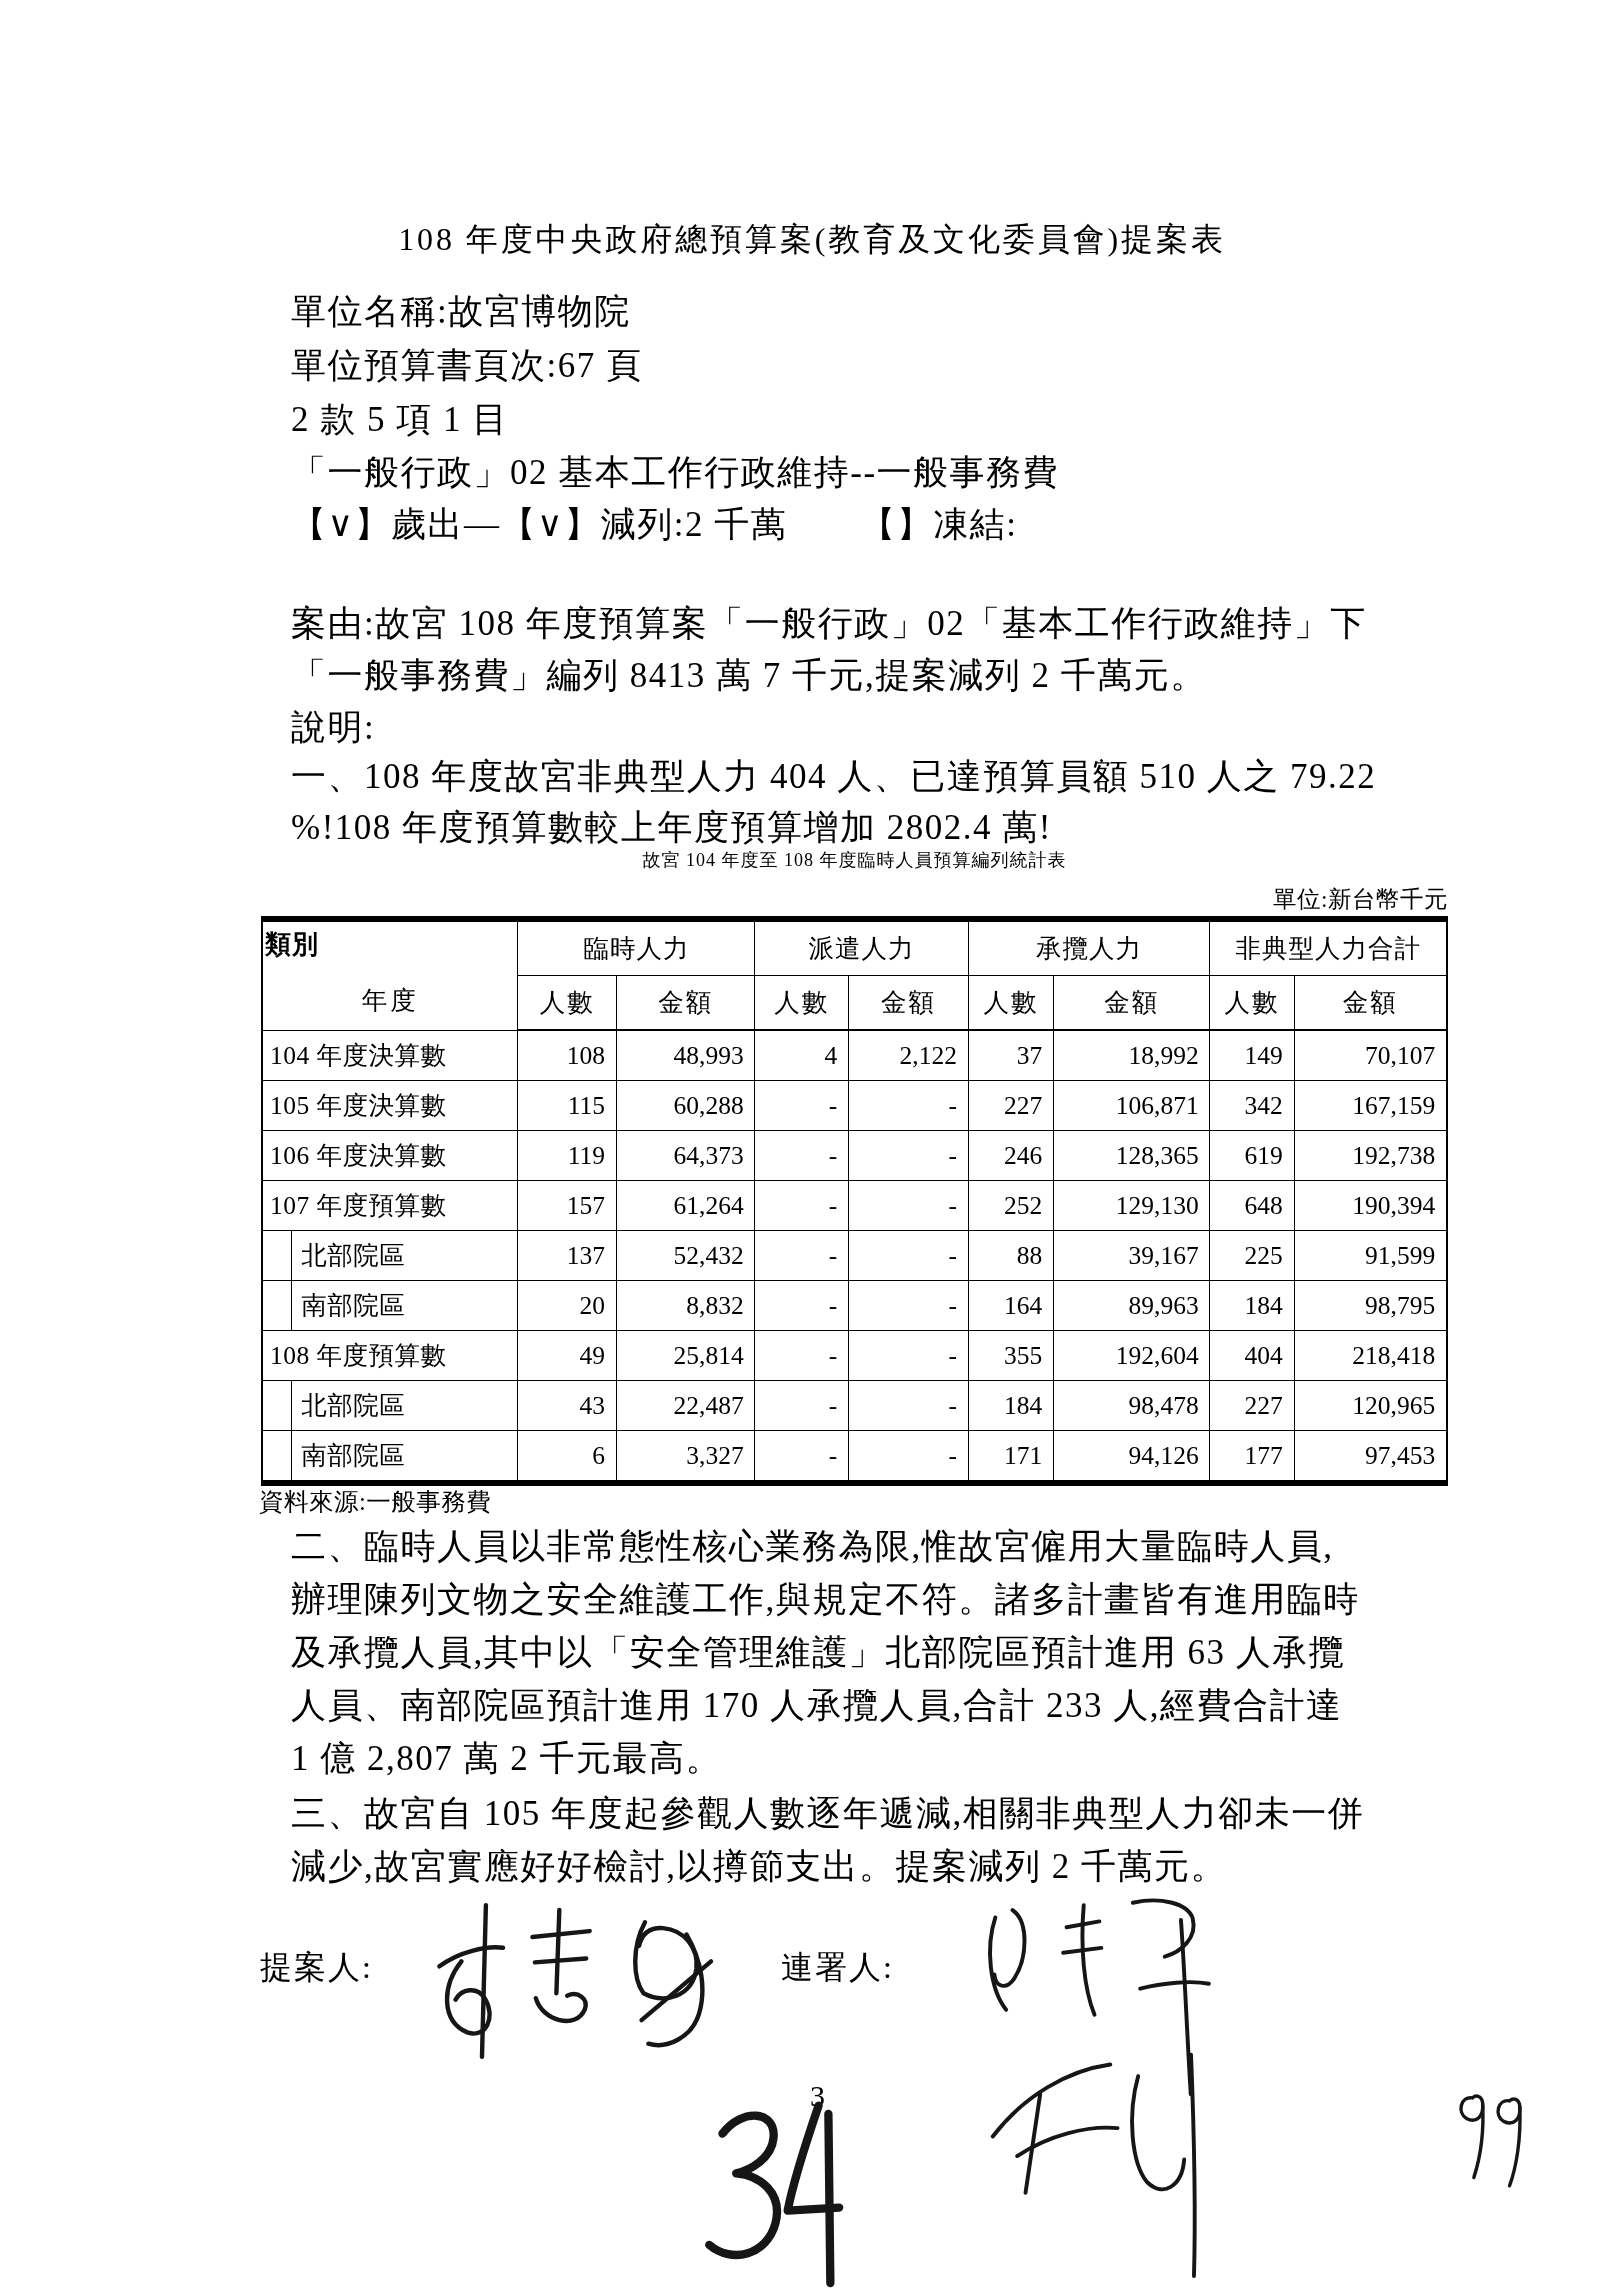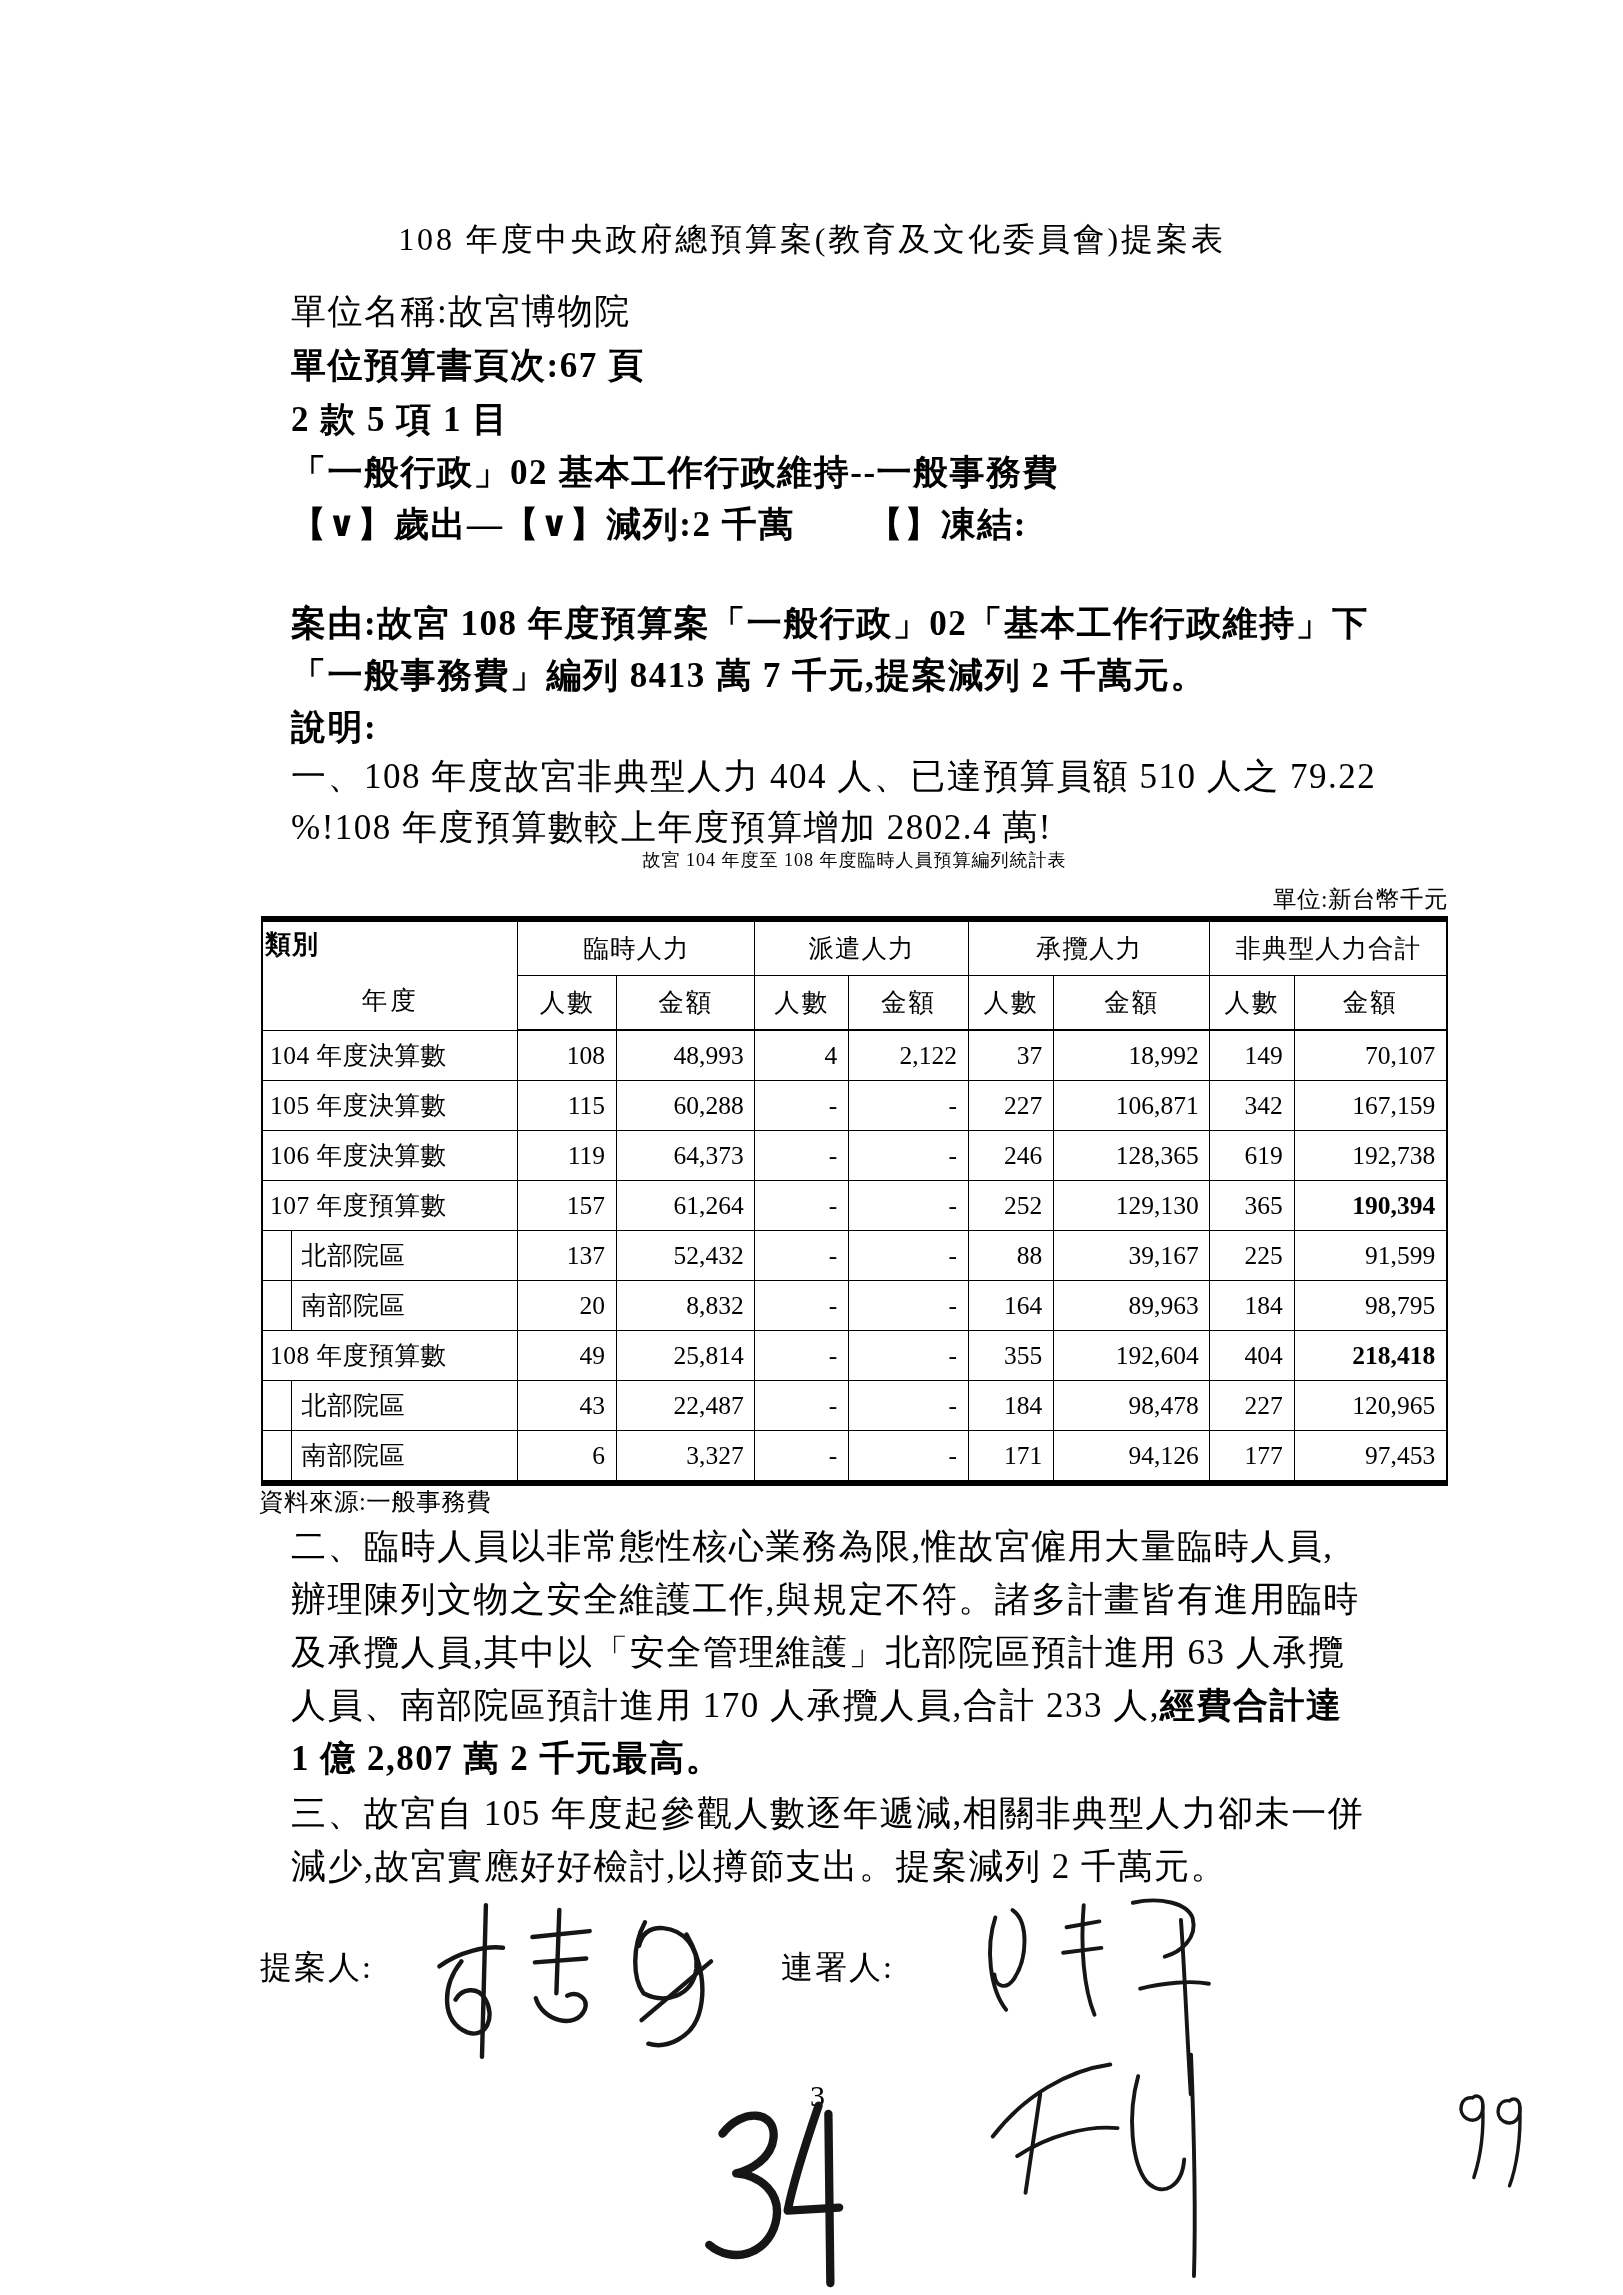--- a/index.html
+++ b/index.html
@@ -10,21 +10,21 @@
     color:#000;
     font-family:"Liberation Serif","DejaVu Serif",serif;
     overflow:hidden;
   }
   .line{
     position:absolute;left:265px;
     font-size:35px;line-height:1;letter-spacing:1.5px;
     white-space:pre;
     margin-left:26px;
   }
-  .b{font-weight:bold;}
+  .b{font-weight:normal;}
   .doc-title{
     position:absolute;left:0;top:218px;width:100%;
     text-align:center;font-size:32px;letter-spacing:2.9px;white-space:pre;
   }
   
   .tbl-title{
     position:absolute;left:261px;top:848px;width:1187px;
     text-align:center;font-size:18px;letter-spacing:1px;
   }
   .unit-note{
@@ -151,21 +151,21 @@
             <td class="num">192,738</td>
           </tr>
           <tr>
             <td class="label">107 年度預算數</td>
             <td class="num">157</td>
             <td class="num">61,264</td>
             <td class="num">-</td>
             <td class="num">-</td>
             <td class="num">252</td>
             <td class="num">129,130</td>
-            <td class="num">365</td>
+            <td class="num">648</td>
             <td class="num b">190,394</td>
           </tr>
           <tr>
             <td class="label sub">
               <div class="subwrap">
                 <div class="strip"></div>
                 <div class="subtext">北部院區</div>
               </div>
             </td>
             <td class="num">137</td>

